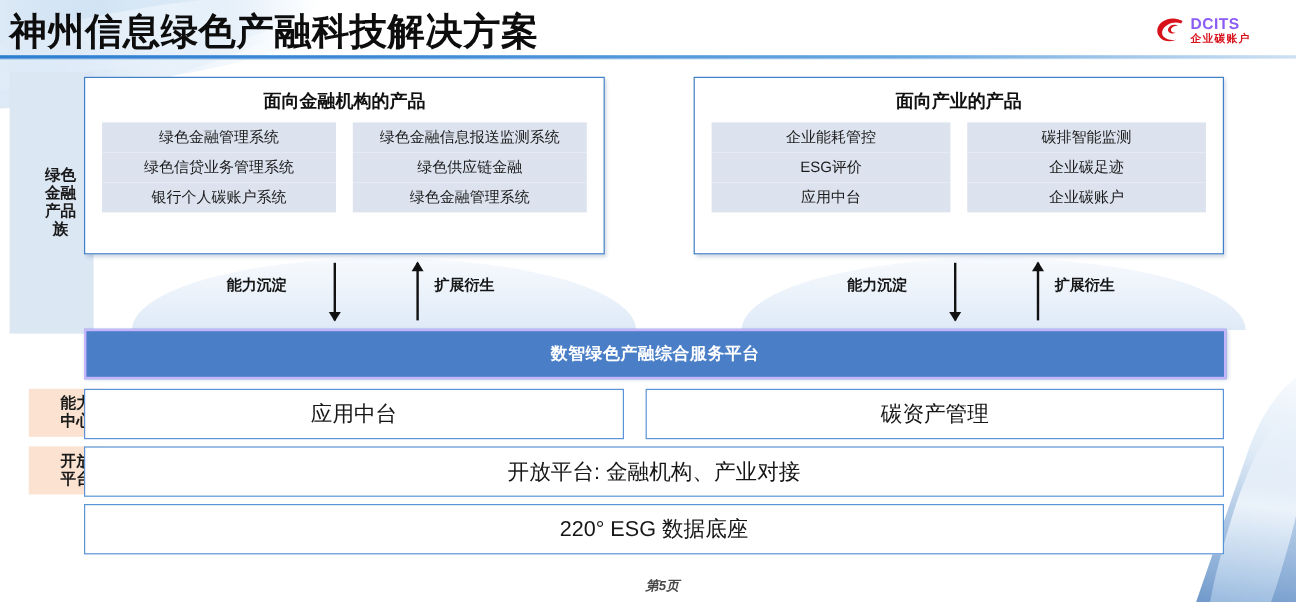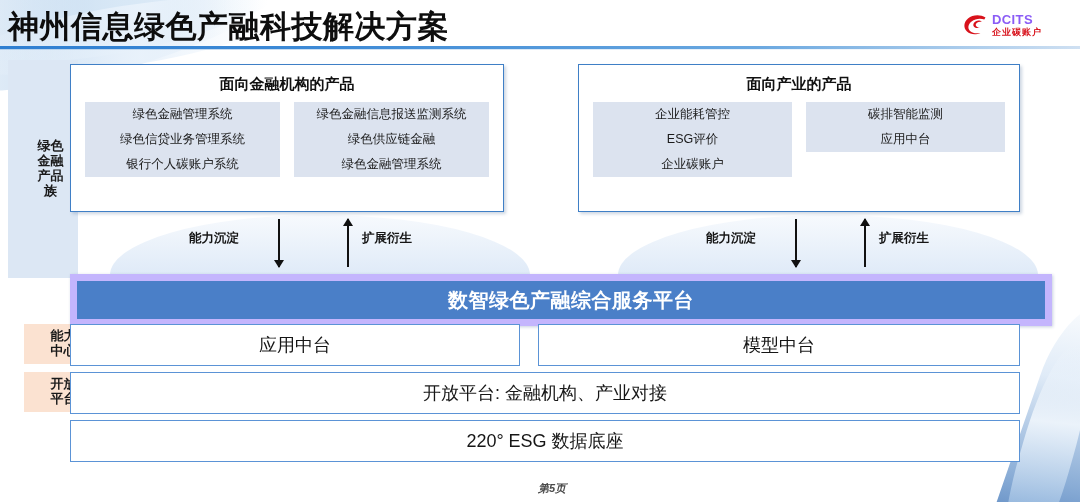--- a/index.html
+++ b/index.html
@@ -110,25 +110,24 @@
   .arrow-line{position:absolute;left:6px;top:0;width:1.6px;height:48px;background:#111;}
   .arrow-head-down{position:absolute;left:1.5px;bottom:-1px;width:0;height:0;
     border-left:5px solid transparent;border-right:5px solid transparent;border-top:8px solid #111;}
   .arrow-head-up{position:absolute;left:1.5px;top:-1px;width:0;height:0;
     border-left:5px solid transparent;border-right:5px solid transparent;border-bottom:8px solid #111;}
   .arrow-label{position:absolute;font-size:12.5px;font-weight:bold;color:#151515;white-space:nowrap;}
 
   
   .platform{
     position:absolute;left:70px;top:222px;width:948px;height:38px;
-    background:#4a7fc8;border:7px solid #c4b5fd;
+    background:#4a7fc8;border:2px solid #c4b5fd;
     display:flex;align-items:center;justify-content:center;
-    color:#ffffff;font-size:20px;font-weight:bold;letter-spacing:.5px;
+    color:#ffffff;font-size:14px;font-weight:bold;letter-spacing:.5px;
     box-shadow:1px 1px 3px rgba(70,100,150,.3);
-    padding-left:20px;
   }
 
   
   .layer-box{
     position:absolute;border:1.4px solid #5b93d6;background:#ffffff;
     display:flex;align-items:center;justify-content:center;
     font-size:18px;color:#161616;
   }
   .lb-app{left:70px;top:272px;width:448px;height:40px;}
   .lb-model{left:538px;top:272px;width:480px;height:40px;}
@@ -212,20 +211,21 @@
       <div class="chip">绿色金融管理系统</div>
     </div>
   </div>
 
   <div class="group group-right">
     <div class="group-title">面向产业的产品</div>
     <div class="chip-grid">
       <div class="chip">企业能耗管控</div>
       <div class="chip">碳排智能监测</div>
       <div class="chip">ESG评价</div>
+      <div class="chip">企业碳足迹</div>
       <div class="chip">应用中台</div>
       <div class="chip">企业碳账户</div>
     </div>
   </div>
 
   <div class="arrow-label" style="left:189px;top:178px;">能力沉淀</div>
   <div class="arrow" style="left:272px;top:167px;">
     <div class="arrow-line"></div>
       <div class="arrow-head-down"></div>
   </div>
@@ -242,20 +242,20 @@
   </div>
   <div class="arrow" style="left:858px;top:167px;">
     <div class="arrow-line"></div>
       <div class="arrow-head-up"></div>
   </div>
   <div class="arrow-label" style="left:879px;top:178px;">扩展衍生</div>
 
   <div class="platform">数智绿色产融综合服务平台</div>
 
   <div class="layer-box lb-app">应用中台</div>
-  <div class="layer-box lb-model">模型中台</div>
+  <div class="layer-box lb-model">碳资产管理</div>
 
   <div class="layer-box lb-open">开放平台: 金融机构、产业对接</div>
 
   <div class="layer-box lb-data">220° ESG 数据底座</div>
 </div>
 
 <div class="footer">第5页</div>
 
 </body></html>

